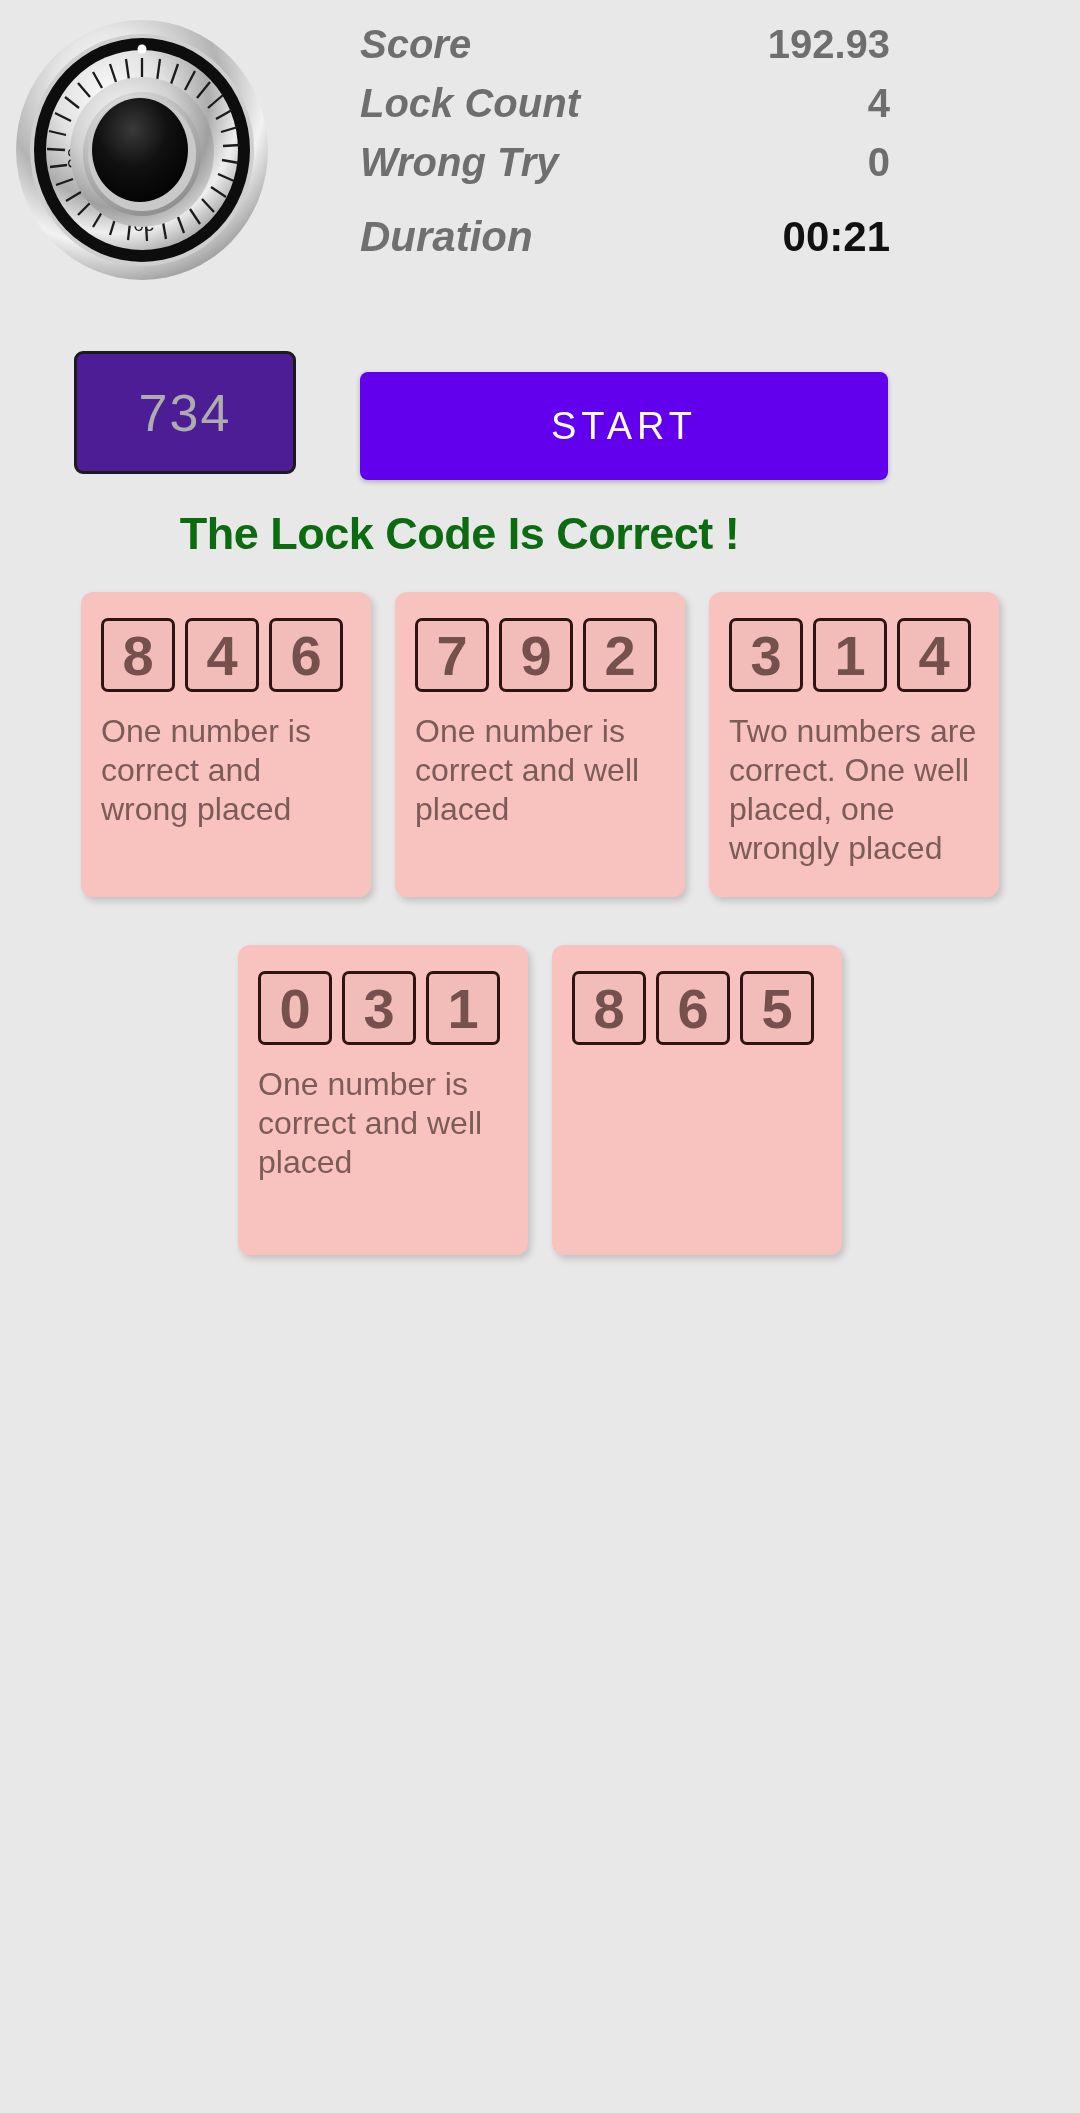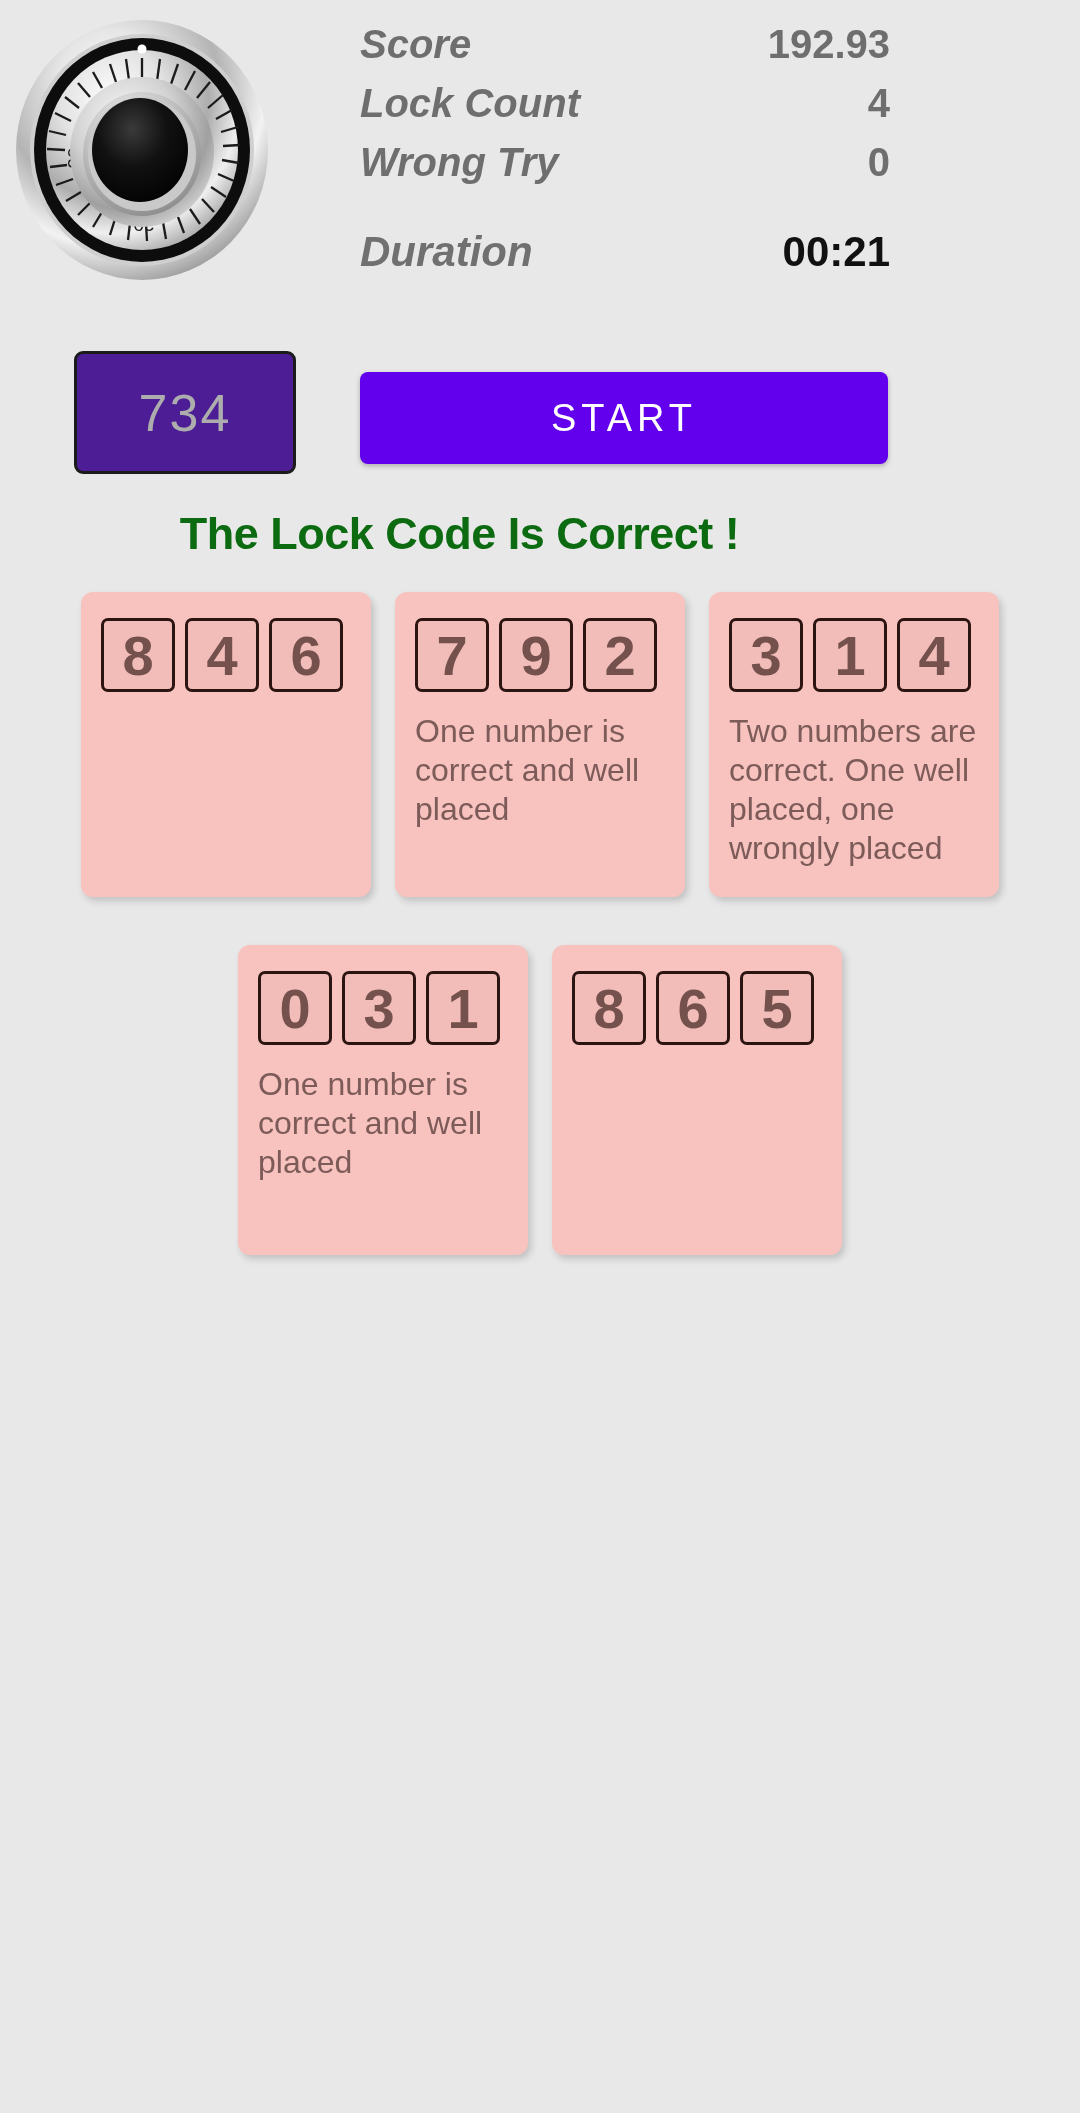--- a/index.html
+++ b/index.html
@@ -37,21 +37,21 @@
     left: 360px;
     top: 24px;
     width: 530px;
   }
   .stat-row {
     display: flex;
     justify-content: space-between;
     align-items: baseline;
     height: 59px;
   }
-  .stat-row.duration-row { height: 72px; align-items: flex-end; }
+  .stat-row.duration-row { height: 72px; align-items: center; }
   .stat-label {
     font-size: 40px;
     font-weight: bold;
     color: #6e6e6e;
     letter-spacing: 0px;
     line-height: 1;
     font-style: italic;
   }
   .stat-value {
     font-size: 40px;
@@ -88,21 +88,21 @@
     letter-spacing: 2px;
     outline: none;
     padding: 0;
   }
   #code-input::placeholder { color: #adadad; }
   #start-button {
     position: absolute;
     left: 360px;
     top: 24px;
     width: 528px;
-    height: 92px;
+    height: 108px;
     background: #6200ee;
     border: none;
     border-radius: 8px;
     color: #ffffff;
     font-family: "Liberation Sans", sans-serif;
     font-size: 38px;
     font-weight: normal;
     letter-spacing: 5px;
     cursor: pointer;
     box-shadow: 0 2px 5px rgba(0,0,0,0.25);
@@ -293,20 +293,21 @@
 <div id="result-message">The Lock Code Is Correct !</div>
 
 <div class="hint-row" id="hint-row-1">
 
   <div class="hint-card">
     <div class="digit-strip">
       <div class="digit-box">8</div>
       <div class="digit-box">4</div>
       <div class="digit-box">6</div>
     </div>
+    <div class="hint-text">One number is correct and wrong placed</div>
   </div>
 
   <div class="hint-card">
     <div class="digit-strip">
       <div class="digit-box">7</div>
       <div class="digit-box">9</div>
       <div class="digit-box">2</div>
     </div>
     <div class="hint-text">One number is correct and well placed</div>
   </div>

